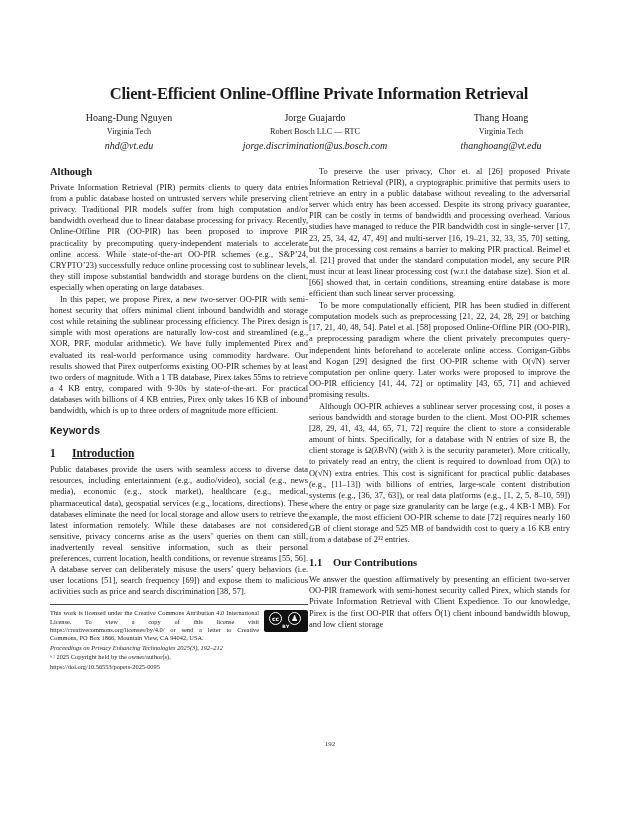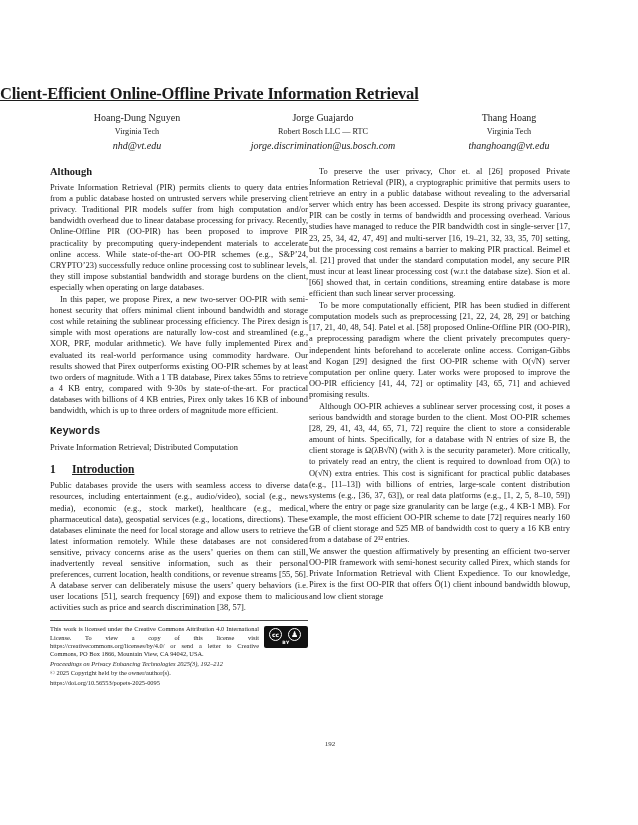--- a/index.html
+++ b/index.html
@@ -11,29 +11,29 @@
     background: #ffffff;
     font-family: "Liberation Serif", serif;
     color: #1c1c1c;
     overflow: hidden;
   }
   .paper-title {
     position: absolute;
     top: 84px;
     left: 0;
     width: 100%;
+    text-align: center;
     font-size: 16.5px;
     font-weight: bold;
     letter-spacing: -0.2px;
-    text-decoration: underline;
   }
   .authors-row {
     position: absolute;
     top: 112px;
-    left: 44px;
+    left: 36px;
     width: 558px;
     display: flex;
     justify-content: space-between;
   }
   .author-block { flex: 1; text-align: center; }
   .author-name { font-size: 10px; margin-bottom: 4px; }
   .author-affiliation { font-size: 8.2px; margin-bottom: 4px; }
   .author-email { font-size: 10px; font-style: italic; }
   .col {
     position: absolute;
@@ -151,21 +151,20 @@
       <div class="author-email">thanghoang@vt.edu</div>
     </div>
   </div>
 
   <div class="col col-left">
     <h2 class="small-head">Although</h2>
     <p>Private Information Retrieval (PIR) permits clients to query data entries from a public database hosted on untrusted servers while preserving client privacy. Traditional PIR models suffer from high computation and/or bandwidth overhead due to linear database processing for privacy. Recently, Online-Offline PIR (OO-PIR) has been proposed to improve PIR practicality by precomputing query-independent materials to accelerate online access. While state-of-the-art OO-PIR schemes (e.g., S&amp;P’24, CRYPTO’23) successfully reduce online processing cost to sublinear levels, they still impose substantial bandwidth and storage burdens on the client, especially when operating on large databases.</p>
     <p class="indent">In this paper, we propose Pirex, a new two-server OO-PIR with semi-honest security that offers minimal client inbound bandwidth and storage cost while retaining the sublinear processing efficiency. The Pirex design is simple with most operations are naturally low-cost and streamlined (e.g., XOR, PRF, modular arithmetic). We have fully implemented Pirex and evaluated its real-world performance using commodity hardware. Our results showed that Pirex outperforms existing OO-PIR schemes by at least two orders of magnitude. With a 1 TB database, Pirex takes 55ms to retrieve a 4 KB entry, compared with 9-30s by state-of-the-art. For practical databases with billions of 4 KB entries, Pirex only takes 16 KB of inbound bandwidth, which is up to three orders of magnitude more efficient.</p>
 
     <h2 class="small-head mt">Keywords</h2>
-    <p>Private Information Retrieval; Distributed Computation</p>
 
     <h2 class="section-head"><span class="sec-num">1</span><span>Introduction</span></h2>
     <p>Public databases provide the users with seamless access to diverse data resources, including entertainment (e.g., audio/video), social (e.g., news media), economic (e.g., stock market), healthcare (e.g., medical, pharmaceutical data), geospatial services (e.g., locations, directions). These databases eliminate the need for local storage and allow users to retrieve the latest information remotely. While these databases are not considered sensitive, privacy concerns arise as the users’ queries on them can still, inadvertently reveal sensitive information, such as their personal preferences, current location, health conditions, or revenue streams [55, 56]. A database server can deliberately misuse the users’ query behaviors (i.e. user locations [51], search frequency [69]) and expose them to malicious activities such as price and search discrimination [38, 57].</p>
 
     <div class="footnote">
       <div class="cc-badge">
         <span class="cc-circle cc">cc</span>
         <span class="cc-circle person">♟</span>
         <span class="by-label">BY</span>
       </div>
@@ -174,18 +173,19 @@
       <p>© 2025 Copyright held by the owner/author(s).</p>
       <p>https://doi.org/10.56553/popets-2025-0095</p>
     </div>
   </div>
 
   <div class="col col-right">
     <p class="indent">To preserve the user privacy, Chor et. al [26] proposed Private Information Retrieval (PIR), a cryptographic primitive that permits users to retrieve an entry in a public database without revealing to the adversarial server which entry has been accessed. Despite its strong privacy guarantee, PIR can be costly in terms of bandwidth and processing overhead. Various studies have managed to reduce the PIR bandwidth cost in single-server [17, 23, 25, 34, 42, 47, 49] and multi-server [16, 19–21, 32, 33, 35, 70] setting, but the processing cost remains a barrier to making PIR practical. Beimel et al. [21] proved that under the standard computation model, any secure PIR must incur at least linear processing cost (w.r.t the database size). Sion et al. [66] showed that, in certain conditions, streaming entire database is more efficient than such linear server processing.</p>
     <p class="indent">To be more computationally efficient, PIR has been studied in different computation models such as preprocessing [21, 22, 24, 28, 29] or batching [17, 21, 40, 48, 54]. Patel et al. [58] proposed Online-Offline PIR (OO-PIR), a preprocessing paradigm where the client privately precomputes query-independent hints beforehand to accelerate online access. Corrigan-Gibbs and Kogan [29] designed the first OO-PIR scheme with O(√N) server computation per online query. Later works were proposed to improve the OO-PIR efficiency [41, 44, 72] or optimality [43, 65, 71] and achieved promising results.</p>
     <p class="indent">Although OO-PIR achieves a sublinear server processing cost, it poses a serious bandwidth and storage burden to the client. Most OO-PIR schemes [28, 29, 41, 43, 44, 65, 71, 72] require the client to store a considerable amount of hints. Specifically, for a database with N entries of size B, the client storage is Ω(λB√N) (with λ is the security parameter). More critically, to privately read an entry, the client is required to download from O(λ) to O(√N) extra entries. This cost is significant for practical public databases (e.g., [11–13]) with billions of entries, large-scale content distribution systems (e.g., [36, 37, 63]), or real data platforms (e.g., [1, 2, 5, 8–10, 59]) where the entry or page size granularity can be large (e.g., 4 KB-1 MB). For example, the most efficient OO-PIR scheme to date [72] requires nearly 160 GB of client storage and 525 MB of bandwidth cost to query a 16 KB entry from a database of 2³² entries.</p>
 
+    <h3 class="subsection-head"><span class="subsec-num">1.1</span><span>Our Contributions</span></h3>
     <p>We answer the question affirmatively by presenting an efficient two-server OO-PIR framework with semi-honest security called Pirex, which stands for Private Information Retrieval with Client Expedience. To our knowledge, Pirex is the first OO-PIR that offers Ō(1) client inbound bandwidth blowup, and low client storage</p>
   </div>
 
   <div class="page-number">192</div>
 
 </div>
 
 </body></html>

